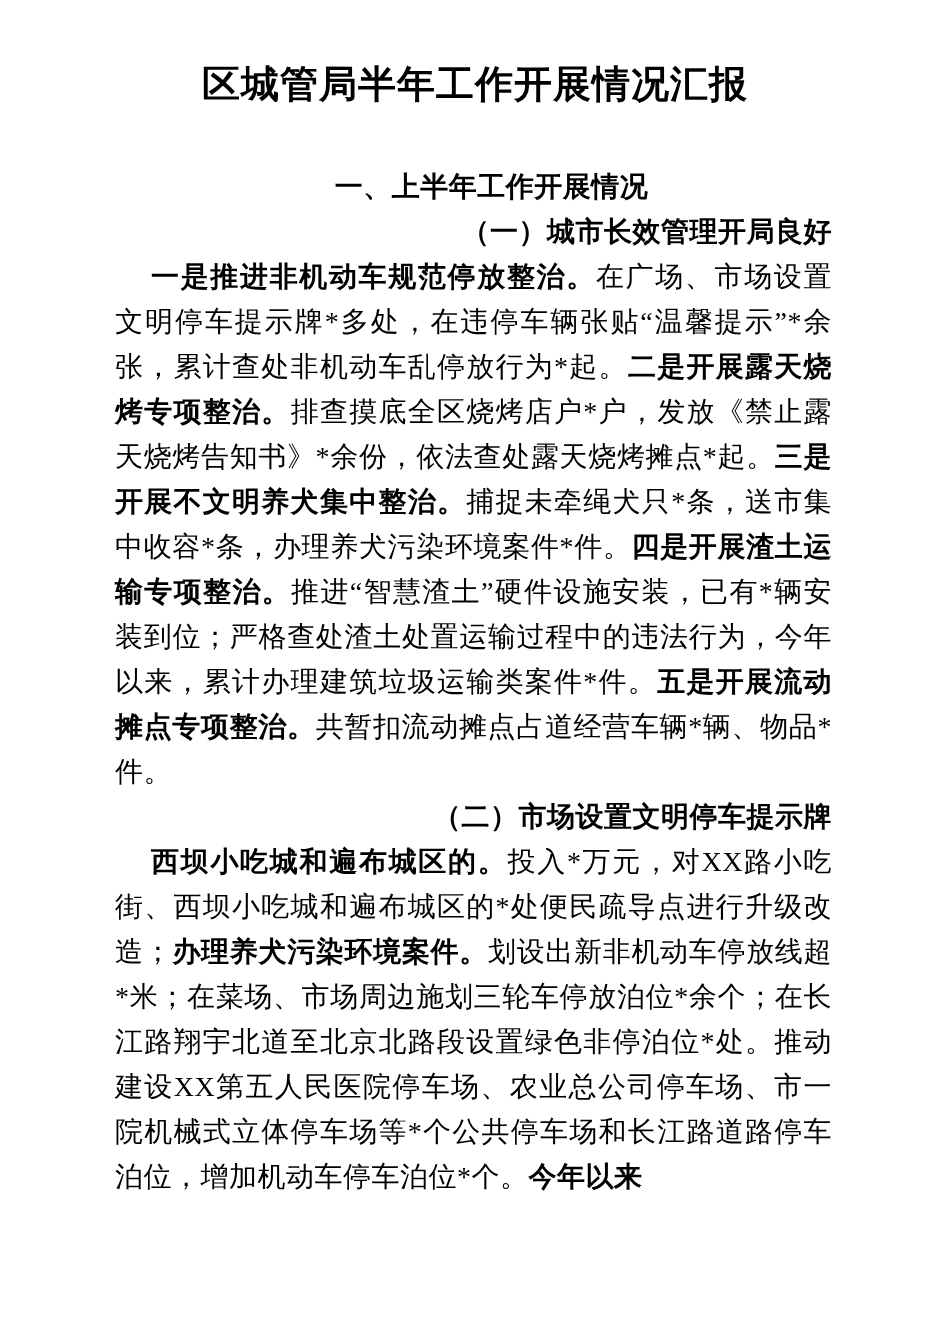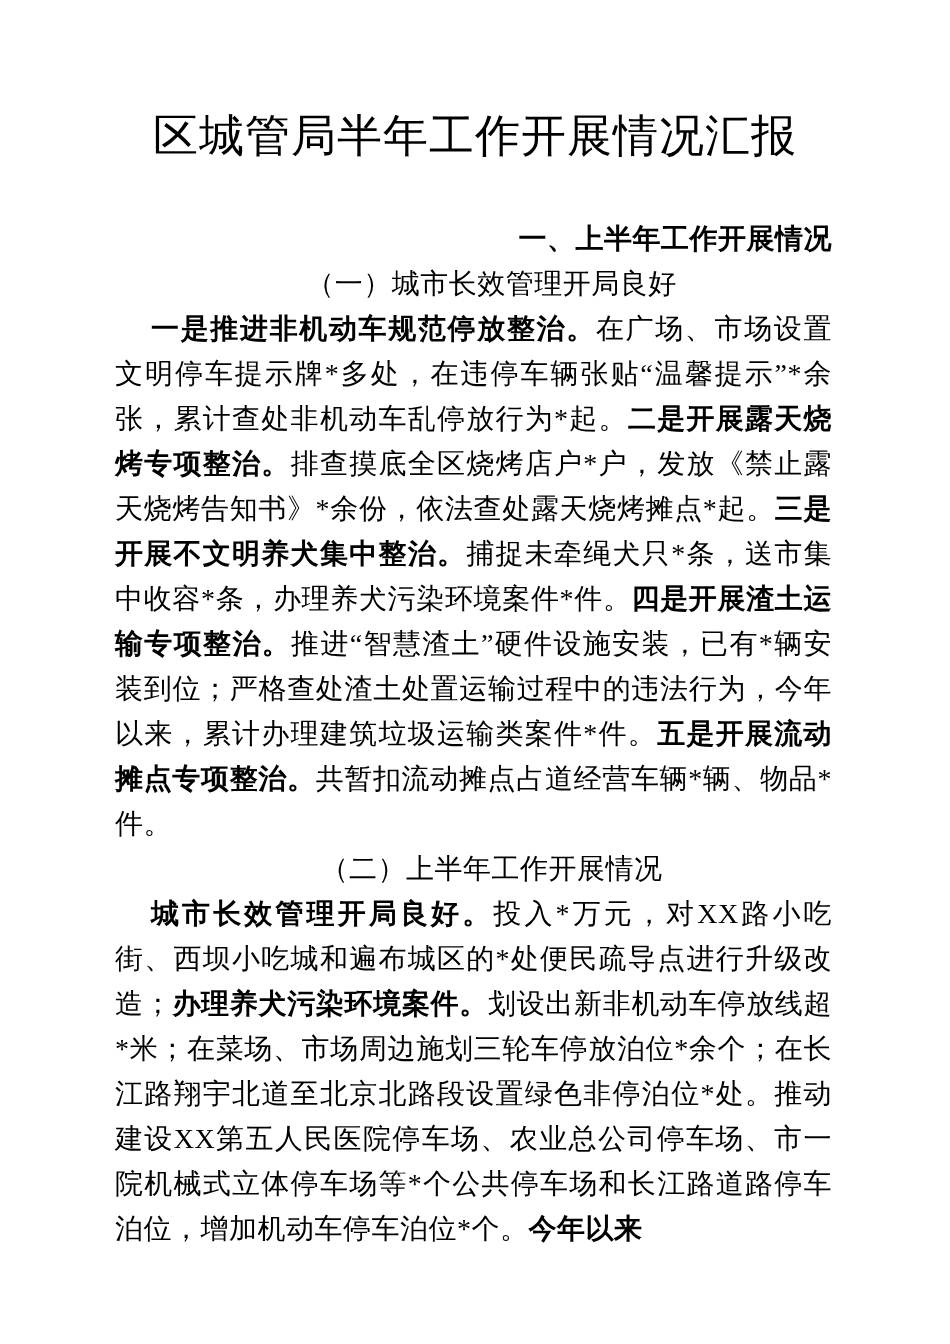--- a/index.html
+++ b/index.html
@@ -11,46 +11,46 @@
     position: relative;
     width: 950px;
     height: 1344px;
     background: #ffffff;
     color: #000000;
     overflow: hidden;
     font-family: "Liberation Serif", "DejaVu Serif", serif;
   }
   .doc-title {
     margin: 0;
-    padding-top: 112px;
+    padding-top: 60px;
     text-align: center;
-    font-size: 45px;
+    font-size: 38px;
     line-height: 48px;
-    font-weight: 400;
+    font-weight: 700;
     letter-spacing: 1px;
     font-family: "Liberation Serif", "DejaVu Serif", serif;
   }
   .doc-body {
     margin: 56px 118px 0 115px;
     font-size: 28px;
     line-height: 45px;
     text-align: justify;
     letter-spacing: 0.5px;
   }
   .doc-body .h1 {
     font-family: "Liberation Sans", "DejaVu Sans", sans-serif;
     font-weight: 700;
     text-indent: 36px;
-    text-align: right;
+    text-align: center;
   }
   .doc-body .h2 {
     font-family: "Liberation Serif", "DejaVu Serif", serif;
-    font-weight: 400;
+    font-weight: 700;
     text-indent: 36px;
-    text-align: center;
+    text-align: right;
   }
   .doc-body .para {
     margin: 0;
     text-indent: 36px;
   }
   .doc-body .run {
     font-weight: 400;
     margin-top: 15px;
   }
   .doc-body .run.bold {
@@ -59,16 +59,16 @@
 </style>
 </head>
 <body>
 
 <div class="page" style="background: rgb(255, 255, 255); color: rgb(0, 0, 0);">
   <h1 class="doc-title">区城管局半年工作开展情况汇报</h1>
   <div class="doc-body">
       <div class="h1">一、上半年工作开展情况</div>
       <div class="h2">（一）城市长效管理开局良好</div>
       <p class="para"><span class="run bold">一是推进非机动车规范停放整治。</span><span class="run">在广场、市场设置文明停车提示牌*多处，在违停车辆张贴“温馨提示”*余张，累计查处非机动车乱停放行为*起。</span><span class="run bold">二是开展露天烧烤专项整治。</span><span class="run">排查摸底全区烧烤店户*户，发放《禁止露天烧烤告知书》*余份，依法查处露天烧烤摊点*起。</span><span class="run bold">三是开展不文明养犬集中整治。</span><span class="run">捕捉未牵绳犬只*条，送市集中收容*条，办理养犬污染环境案件*件。</span><span class="run bold">四是开展渣土运输专项整治。</span><span class="run">推进“智慧渣土”硬件设施安装，已有*辆安装到位；严格查处渣土处置运输过程中的违法行为，今年以来，累计办理建筑垃圾运输类案件*件。</span><span class="run bold">五是开展流动摊点专项整治。</span><span class="run">共暂扣流动摊点占道经营车辆*辆、物品*件。</span></p>
-      <div class="h2">（二）上半年工作开展情况</div>
-      <p class="para"><span class="run bold">城市长效管理开局良好。</span><span class="run">投入*万元，对XX路小吃街、西坝小吃城和遍布城区的*处便民疏导点进行升级改造；</span><span class="run bold">办理养犬污染环境案件。</span><span class="run">划设出新非机动车停放线超*米；在菜场、市场周边施划三轮车停放泊位*余个；在长江路翔宇北道至北京北路段设置绿色非停泊位*处。推动建设XX第五人民医院停车场、农业总公司停车场、市一院机械式立体停车场等*个公共停车场和长江路道路停车泊位，增加机动车停车泊位*个。</span><span class="run bold">今年以来</span></p>
+      <div class="h2">（二）市场设置文明停车提示牌</div>
+      <p class="para"><span class="run bold">西坝小吃城和遍布城区的。</span><span class="run">投入*万元，对XX路小吃街、西坝小吃城和遍布城区的*处便民疏导点进行升级改造；</span><span class="run bold">办理养犬污染环境案件。</span><span class="run">划设出新非机动车停放线超*米；在菜场、市场周边施划三轮车停放泊位*余个；在长江路翔宇北道至北京北路段设置绿色非停泊位*处。推动建设XX第五人民医院停车场、农业总公司停车场、市一院机械式立体停车场等*个公共停车场和长江路道路停车泊位，增加机动车停车泊位*个。</span><span class="run bold">今年以来</span></p>
     </div>
 </div>
 
 </body></html>

